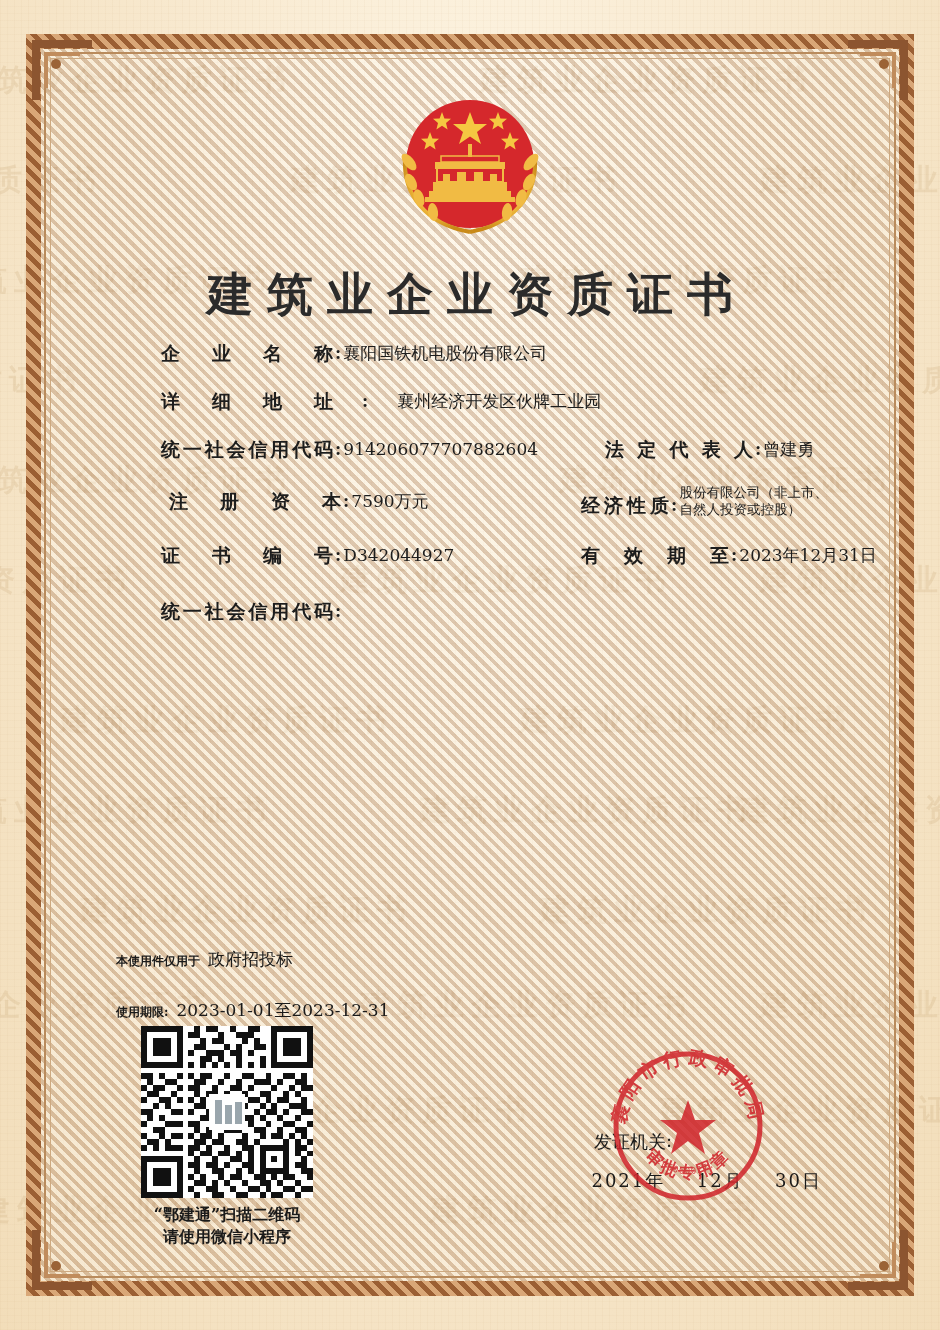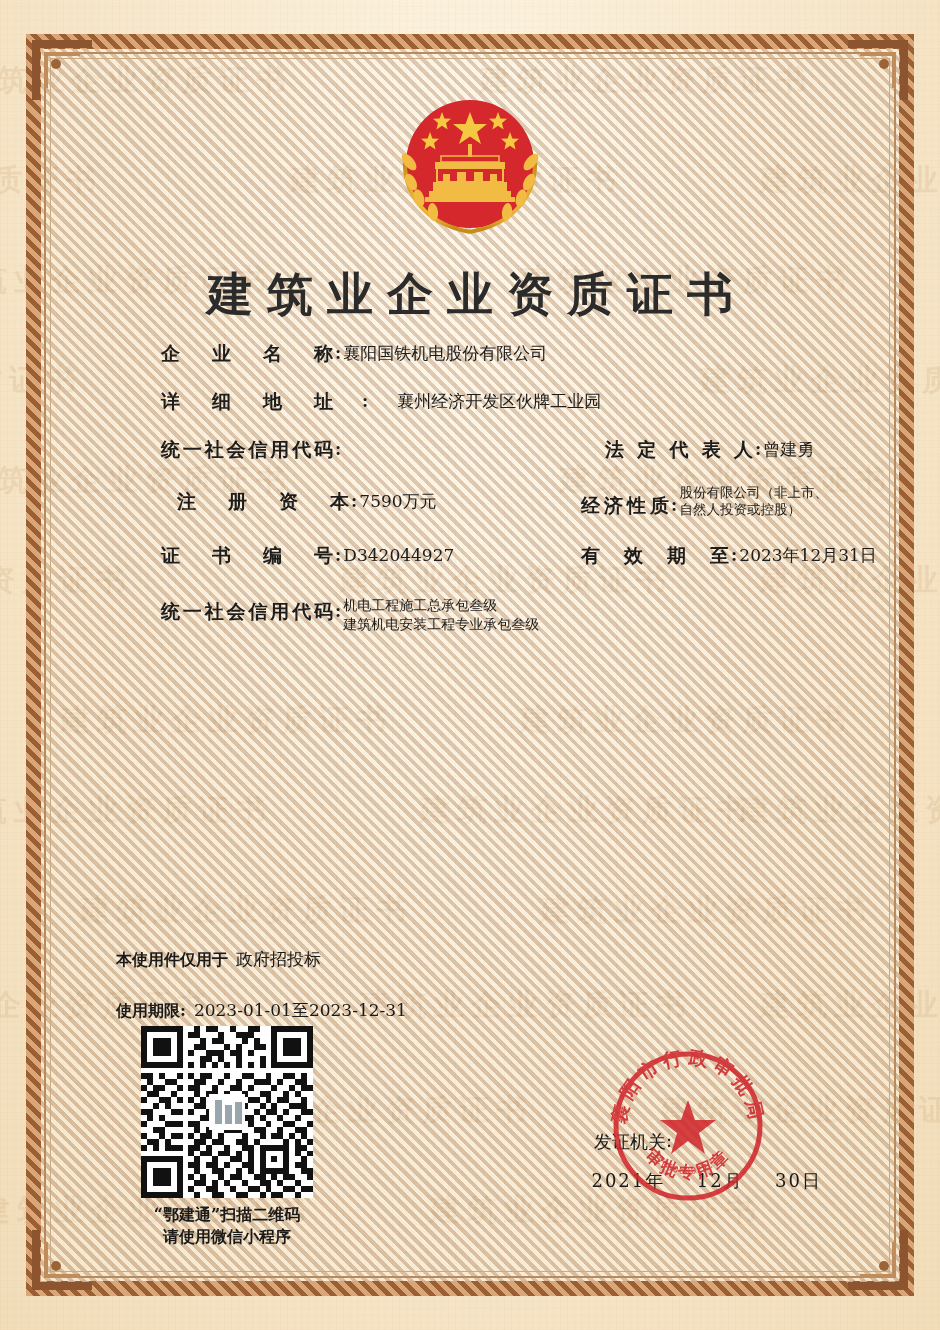--- a/index.html
+++ b/index.html
@@ -207,21 +207,21 @@
     right: 40px;
   }
   .usage-row {
     display: flex;
     align-items: baseline;
     margin-bottom: 28px;
   }
   .usage-label {
     font-family: "DejaVu Serif", "Liberation Serif", serif;
     font-weight: bold;
-    font-size: 16px;
+    font-size: 12px;
     color: #1a1a1a;
     white-space: nowrap;
   }
   .usage-value {
     font-family: "DejaVu Serif", "Liberation Serif", serif;
     font-size: 17px;
     color: #1a1a1a;
     margin-left: 8px;
     white-space: nowrap;
   }
@@ -427,30 +427,31 @@
           <span class="f-label" style="width:172px; display:inline-block; text-align:justify; text-align-last:justify;">详细地址</span>
           <span class="f-colon">:</span>
           <span class="f-value">襄州经济开发区伙牌工业园</span>
         </div>
       </div>
 
       <div class="row">
         <div class="field" style="left:0; top:0;">
           <span class="f-label" style="width:172px; display:inline-block; text-align:justify; text-align-last:justify;">统一社会信用代码</span>
           <span class="f-colon">:</span>
+          <span class="f-value">914206077707882604</span>
         </div>
         <div class="field" style="left:444px; top:0;">
           <span class="f-label" style="width:148px; display:inline-block; text-align:justify; text-align-last:justify;">法定代表人</span>
           <span class="f-colon">:</span>
           <span class="f-value">曾建勇</span>
         </div>
       </div>
 
       <div class="row" style="min-height:52px;">
-        <div class="field" style="left:16px; top:4px;align-items:flex-end;">
+        <div class="field" style="left:8px; top:4px;align-items:flex-end;">
           <span class="f-label" style="width:172px; display:inline-block; text-align:justify; text-align-last:justify;">注册资本</span>
           <span class="f-colon">:</span>
           <span class="f-value">7590万元</span>
         </div>
         <div class="field" style="left:420px; top:0;">
           <span class="f-label" style="width:148px; display:inline-block; text-align:justify; text-align-last:justify; padding-top:8px;">经济性质</span>
           <span class="f-colon" style="padding-top:8px;">:</span>
           <span class="f-value small">股份有限公司（非上市、自然人投资或控股）</span>
         </div>
       </div>
@@ -465,22 +466,20 @@
           <span class="f-label" style="width:148px; display:inline-block; text-align:justify; text-align-last:justify;">有效期至</span>
           <span class="f-colon">:</span>
           <span class="f-value">2023年12月31日</span>
         </div>
       </div>
 
       <div class="row" style="min-height:60px; margin-top:12px;">
         <div class="field" style="left:0; top:0;">
           <span class="f-label" style="width:172px; display:inline-block; text-align:justify; text-align-last:justify; padding-top:2px;">统一社会信用代码</span>
           <span class="f-colon" style="padding-top:2px;">:</span>
-          <span class="f-value multi">机电工程施工总承包叁级
-建筑机电安装工程专业承包叁级</span>
         </div>
       </div>
 
     </div>
 
     <div class="usage">
       <div class="usage-row">
         <span class="usage-label">本使用件仅用于</span>
         <span class="usage-value">政府招投标</span>
       </div>

